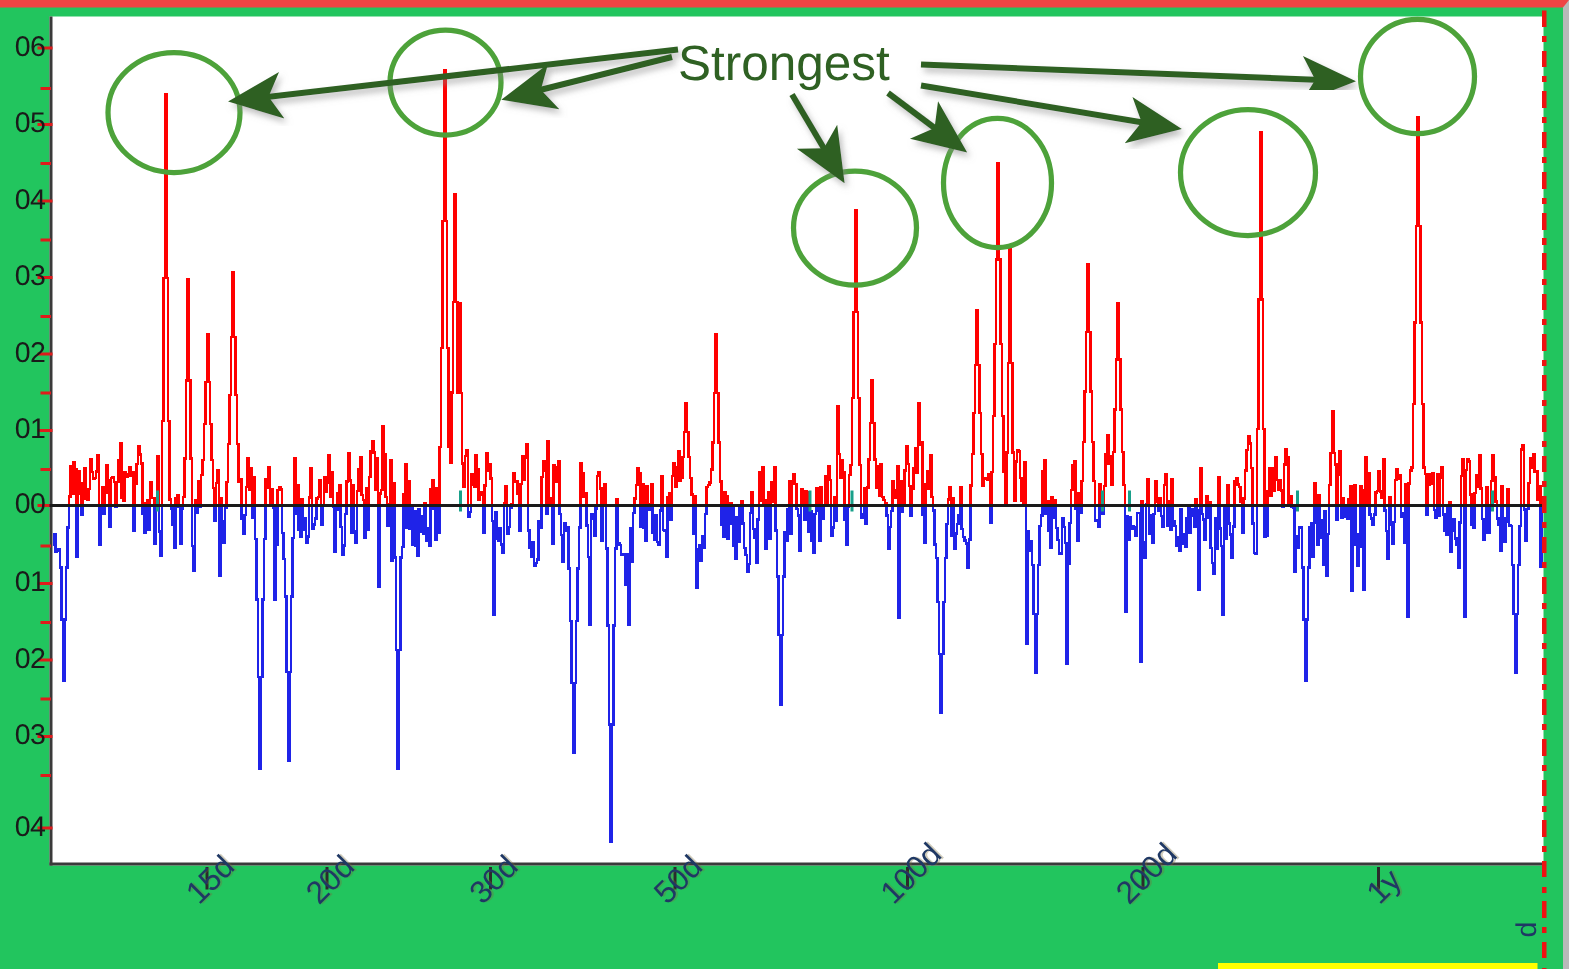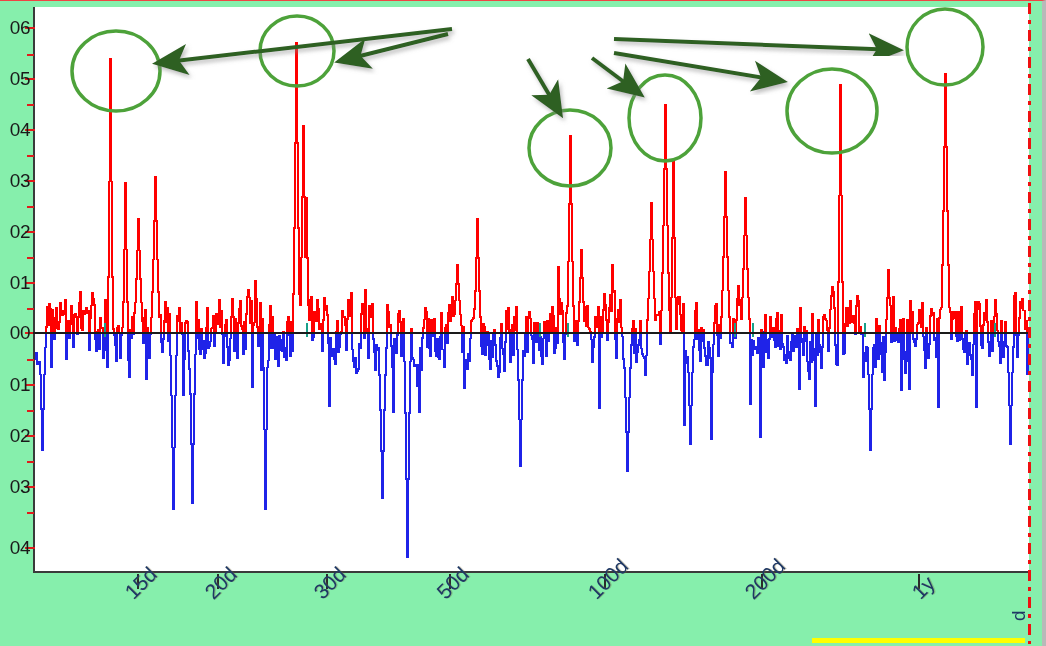--- a/index.html
+++ b/index.html
@@ -1,24 +1,24 @@
 <!DOCTYPE html>
 <html><head>
 <meta charset="utf-8">
 <style>
   html,body{margin:0;padding:0;background:#ffffff;}
   body{font-family:"Liberation Sans",sans-serif;}
 
   #screen{
     position:relative;
     width:1046px;height:646px;
-    background:#86efac;
+    background:#22c55e;
     overflow:hidden;
     box-sizing:border-box;
-    border-top:1px solid #ef4444;
+    border-top:5px solid #ef4444;
     border-right:4px solid #b9b9b9;
   }
 
   
   #plot-frame{
     position:absolute;
     left:33px;top:6px;
     width:996px;height:566px;
     border-left:2px solid #3a3a3a;
     border-bottom:2px solid #3a3a3a;
@@ -523,18 +523,19 @@
     <g id="arrows-group">
         <line x1="452" y1="28" x2="158" y2="62" stroke="#2f6123" stroke-width="4" marker-end="url(#ahead)" filter="url(#softshadow)"></line>
         <line x1="448" y1="33" x2="340" y2="60" stroke="#2f6123" stroke-width="4" marker-end="url(#ahead)" filter="url(#softshadow)"></line>
         <line x1="528" y1="58" x2="560" y2="112" stroke="#2f6123" stroke-width="4" marker-end="url(#ahead)" filter="url(#softshadow)"></line>
         <line x1="592" y1="57" x2="640" y2="93" stroke="#2f6123" stroke-width="4" marker-end="url(#ahead)" filter="url(#softshadow)"></line>
         <line x1="614" y1="52" x2="782" y2="80" stroke="#2f6123" stroke-width="4" marker-end="url(#ahead)" filter="url(#softshadow)"></line>
         <line x1="614" y1="38" x2="898" y2="49" stroke="#2f6123" stroke-width="4" marker-end="url(#ahead)" filter="url(#softshadow)"></line>
       </g>
   </svg>
 
+  <div id="strongest-label">Strongest</div>
 
   <div id="marker-line"></div>
   <div id="yellow-bar"></div>
   <div id="corner-glyph">d</div>
 
 </div>
 
 </body></html>

